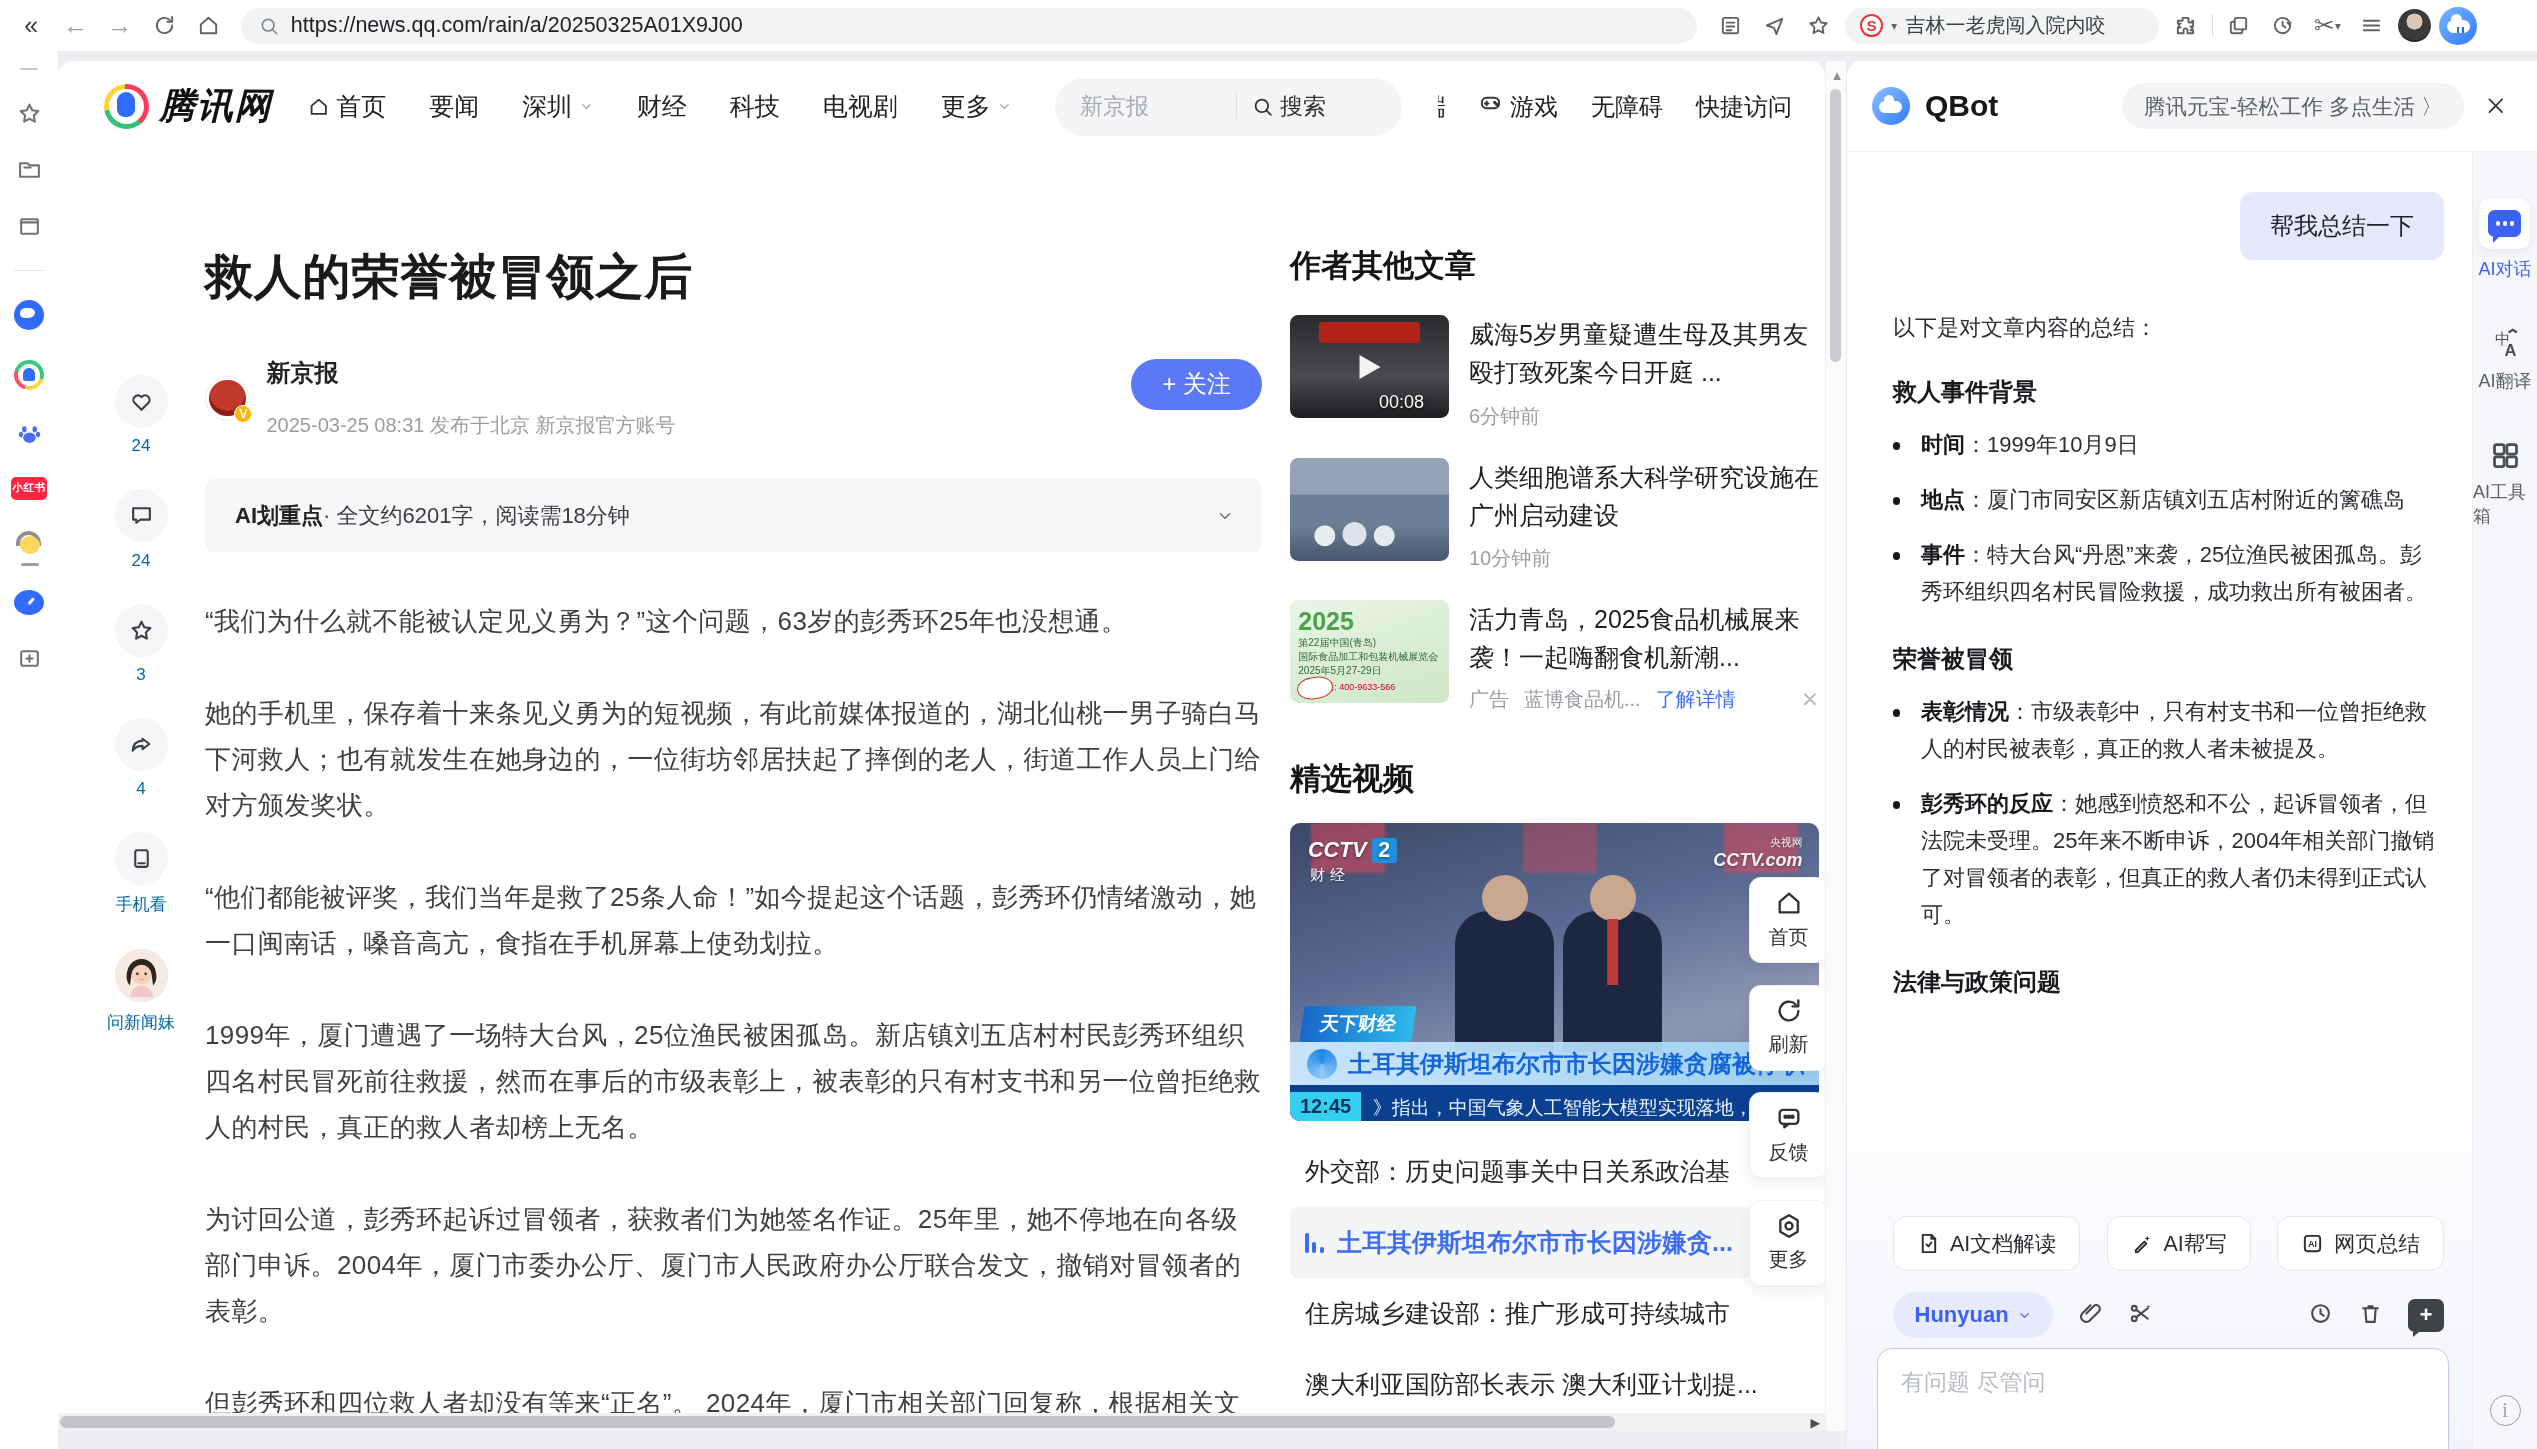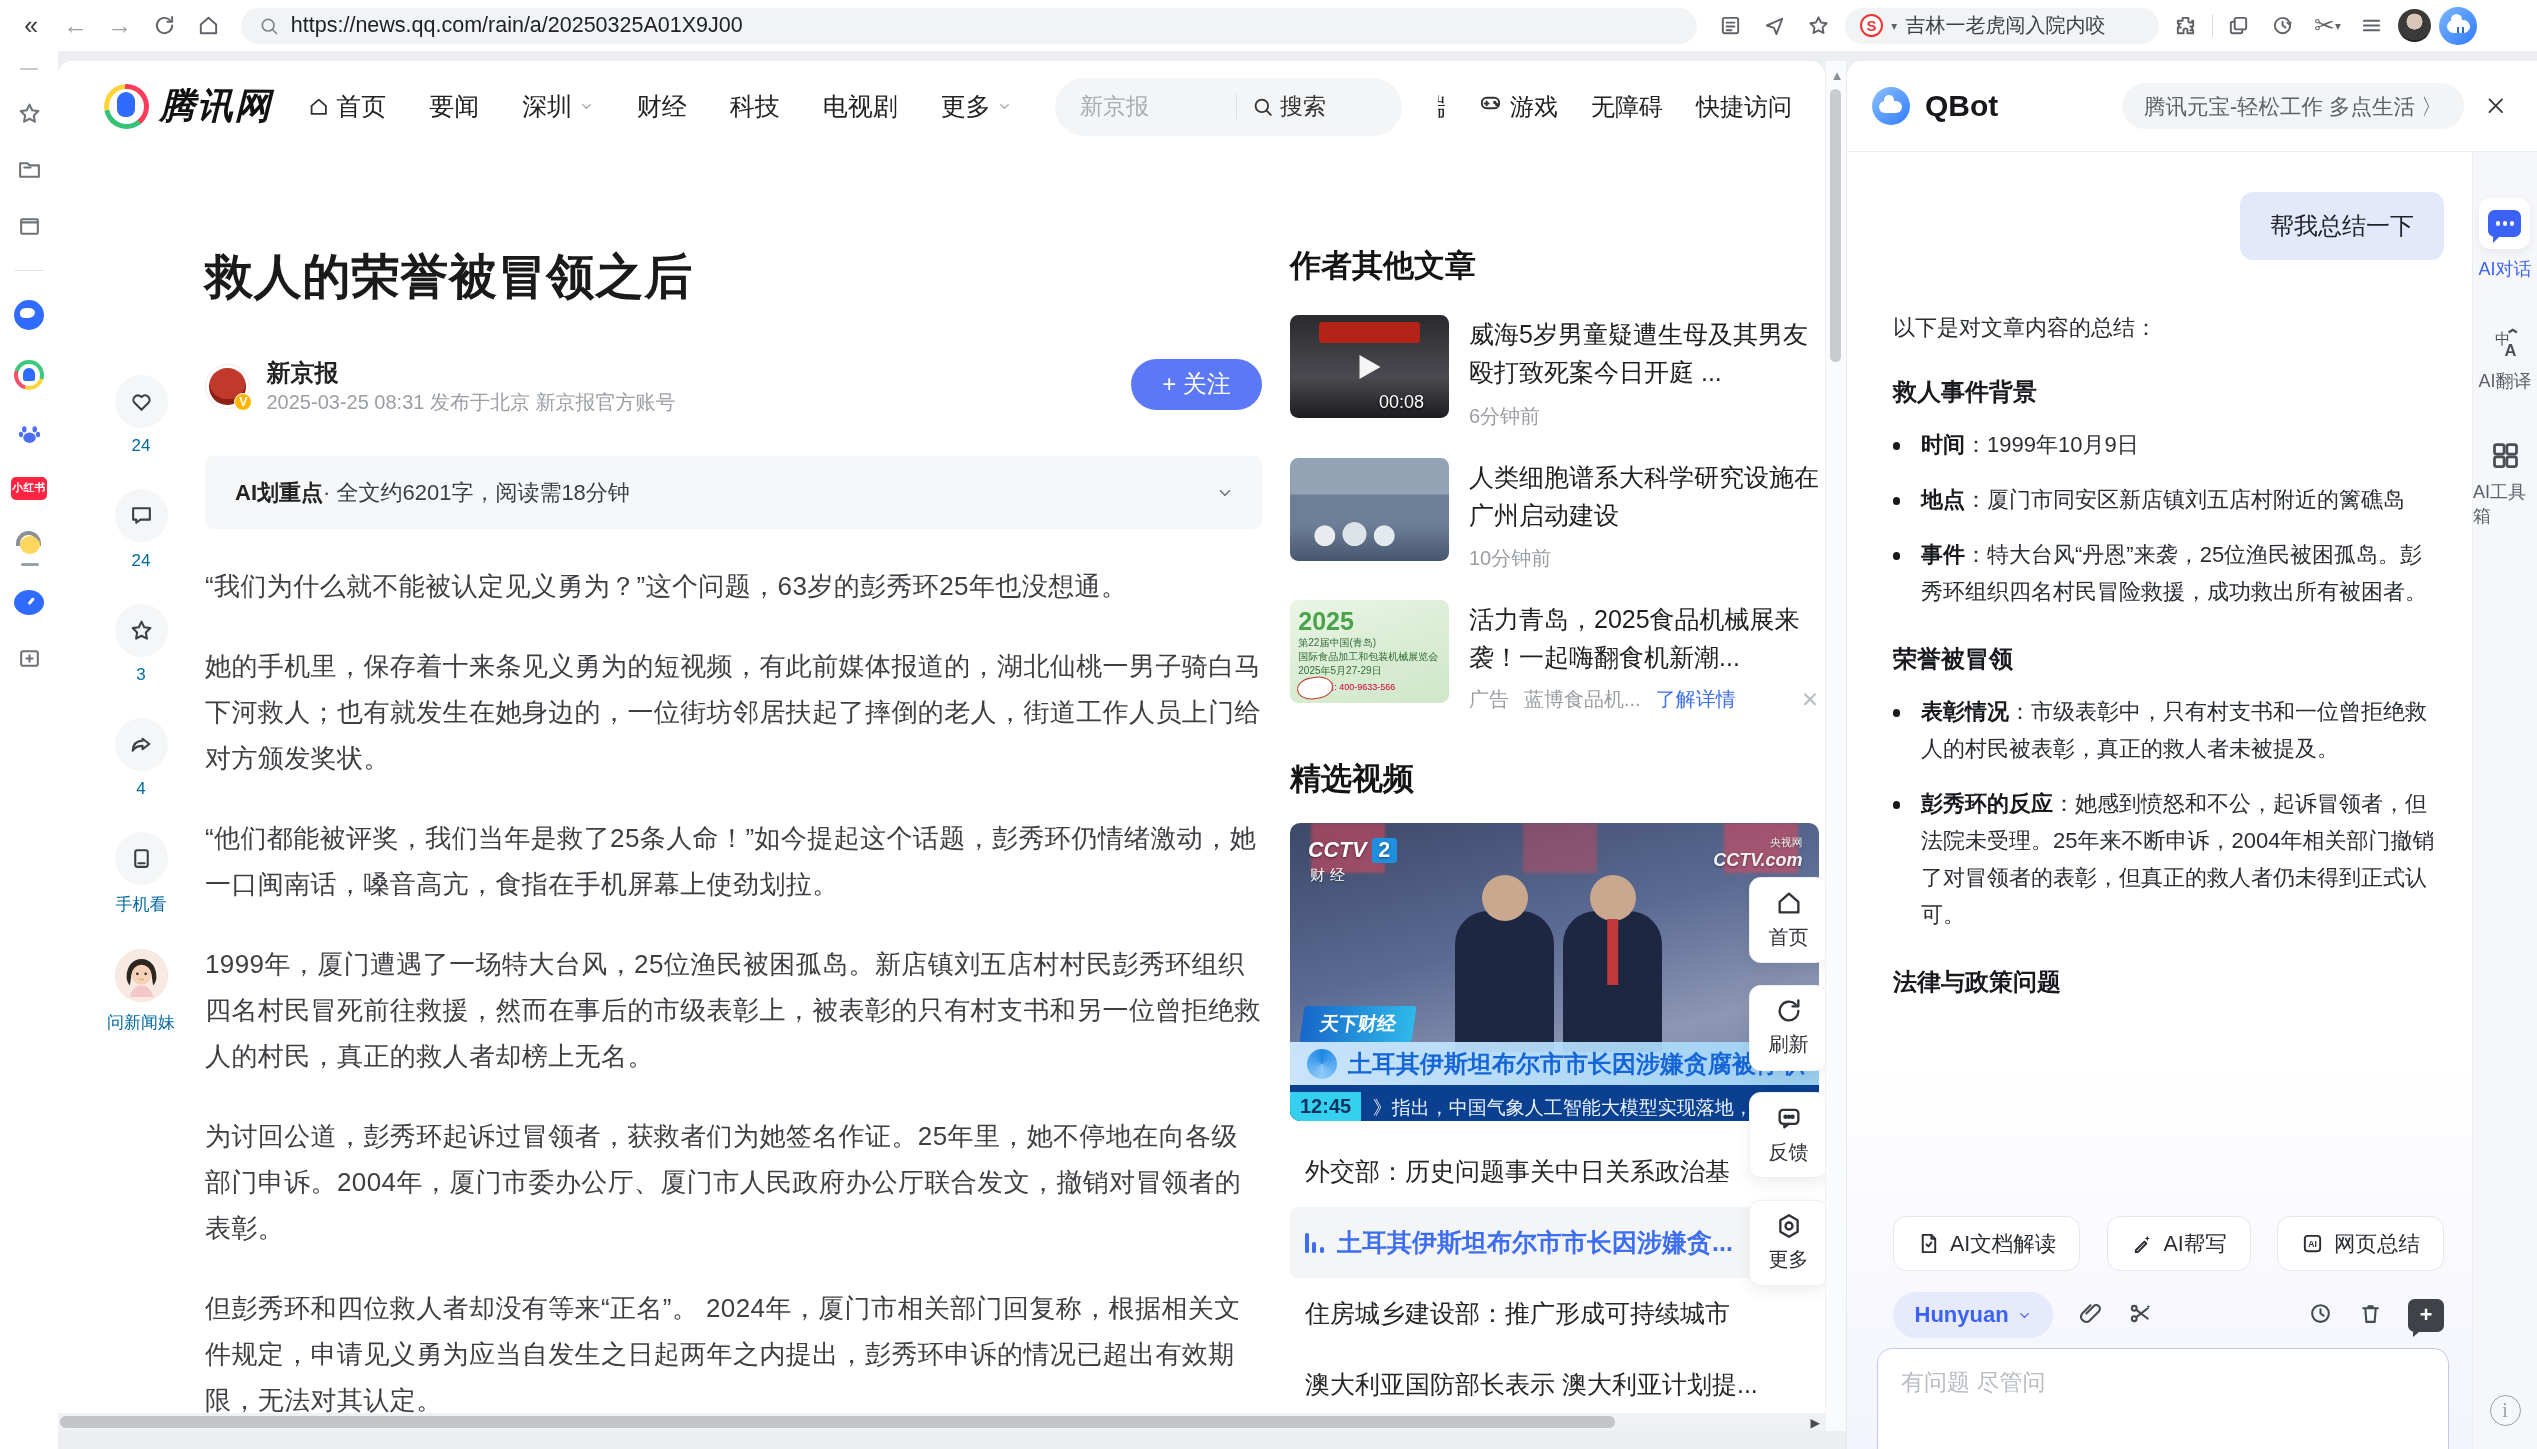--- a/index.html
+++ b/index.html
@@ -86,26 +86,26 @@
   .aava{width:53px;height:53px;border-radius:50%;overflow:hidden;background:#f3ded6}
 
   
   .article{position:absolute;left:147px;top:184px;width:1057px}
   .atitle{font-size:48px;font-weight:800;color:#1a1a1a;letter-spacing:0.8px}
   .arow{position:relative;margin-top:48px;display:flex;align-items:center;gap:16.5px}
   .aav{width:45px;height:45px;border-radius:50%;background:#fff;border:0.8px solid #eee;position:relative;overflow:visible}
   .aav .inner{position:absolute;inset:3.3px;border-radius:50%;background:radial-gradient(circle at 50% 35%,#c0392b 0 60%,#8e1f14 61%);}
   .aav .vbadge{position:absolute;right:-3.3px;bottom:-3.3px;width:18px;height:18px;border-radius:50%;background:#ffb400;color:#fff;font-size:12.4px;font-weight:bold;display:flex;align-items:center;justify-content:center;border:1.7px solid #fff}
   .aname{font-size:24px;font-weight:700;color:#222}
-  .ameta{font-size:20px;color:#9a9ea3;margin-top:0}
+  .ameta{font-size:20px;color:#9a9ea3;margin-top:23px}
   .followb{position:absolute;right:0;top:1.7px;width:131px;height:51px;border-radius:26px;background:#5b78f6;color:#fff;font-size:24px;display:flex;align-items:center;justify-content:center;border:none;font-family:inherit}
   .aibar{margin-top:40px;height:73px;background:#f6f7f8;border-radius:8.3px;display:flex;align-items:center;padding:0 30px;font-size:22px;color:#3a3d41;position:relative}
   .aibar b{font-weight:700;color:#222}
   .aibar .chv{position:absolute;right:28px;width:18px;height:18px;color:#6b6f74}
-  .apara{margin-top:34px;font-size:26px;line-height:46px;color:#3d3f42;letter-spacing:0.4px}
+  .apara{margin-top:46px;font-size:26px;line-height:46px;color:#3d3f42;letter-spacing:0.4px}
 
   
   .rcol{position:absolute;left:1232px;top:184px;width:529px}
   .rhead{font-size:31px;font-weight:800;color:#141414}
   .ritem{display:flex;gap:20px;margin-top:28px;position:relative}
   .rthumb{width:159px;height:103px;border-radius:8.3px;flex:0 0 auto;position:relative;overflow:hidden}
   .rt1{background:linear-gradient(180deg,#2a2a2e,#4a4a50 60%,#1d1d20)}
   .rt1 .redbar{position:absolute;left:18%;top:6.6px;width:64%;height:21.5px;background:#b42318;border-radius:3.3px}
   .rt1 .play{position:absolute;left:50%;top:50%;transform:translate(-50%,-50%);width:0;height:0;border-left:21.5px solid #fff;border-top:12.4px solid transparent;border-bottom:12.4px solid transparent;opacity:.95}
   .rt1 .dur{position:absolute;right:25px;bottom:5px;color:#fff;font-size:18px;text-shadow:0 0.8px 2.5px #000}

